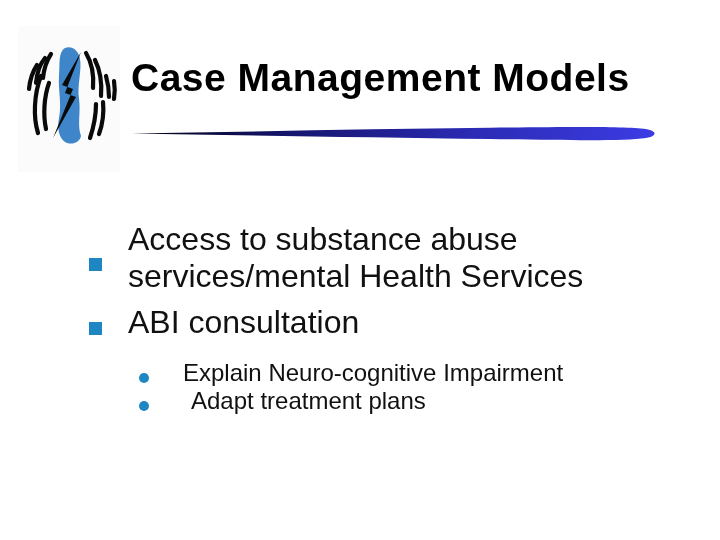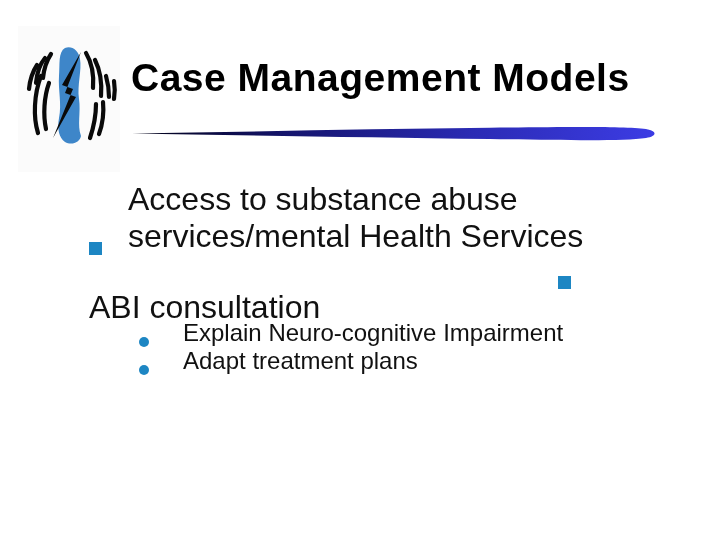--- a/index.html
+++ b/index.html
@@ -39,22 +39,23 @@
   .swoosh {
     position: absolute;
     left: 130px;
     top: 122px;
     width: 532px;
     height: 22px;
   }
   .item {
     position: absolute;
     display: flex;
-    align-items: flex-end;
+    align-items: center;
     color: var(--body, #111111);
+    margin-top: 40px;
   }
   .l1 { left: 89px; font-size: 32px; line-height: 37px; }
   .l1 .sq {
     flex: none;
     width: 13px;
     height: 13px;
     background: var(--bullet, #1d86c3);
     margin-top: 12px;
     margin-right: 26px;
   }
@@ -64,23 +65,23 @@
     flex: none;
     width: 10px;
     height: 10px;
     border-radius: 50%;
     background: var(--bullet, #1d86c3);
     margin-top: 9px;
     margin-right: 34px;
   }
   .l2 .txt { width: 470px; white-space: nowrap; }
   .i0 { top: 181px; }
-  .i1 { top: 264px; flex-direction: column; }
+  .i1 { top: 264px; }
   .i2 { top: 319px; }
-  .i3 { top: 347px; }
+  .i3 { top: 347px; gap: 8px; }
   .i4 { top: 383px; }
   .i5 { top: 418px; }
 </style>
 </head>
 <body>
 
 <div class="slide">
 
   <div class="logo">
     <svg width="102" height="146" viewBox="0 0 102 146" xmlns="http://www.w3.org/2000/svg">

